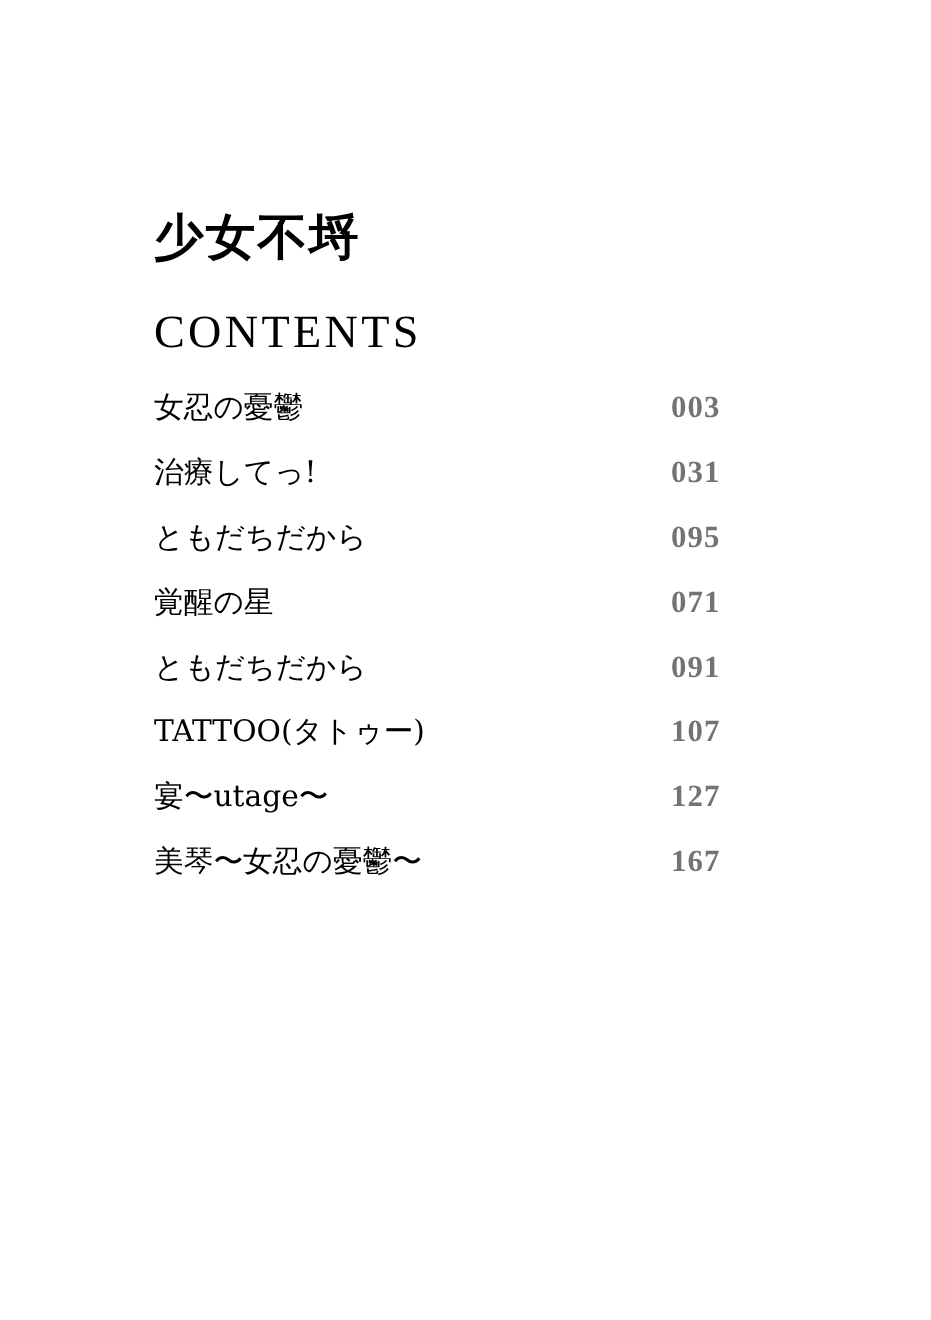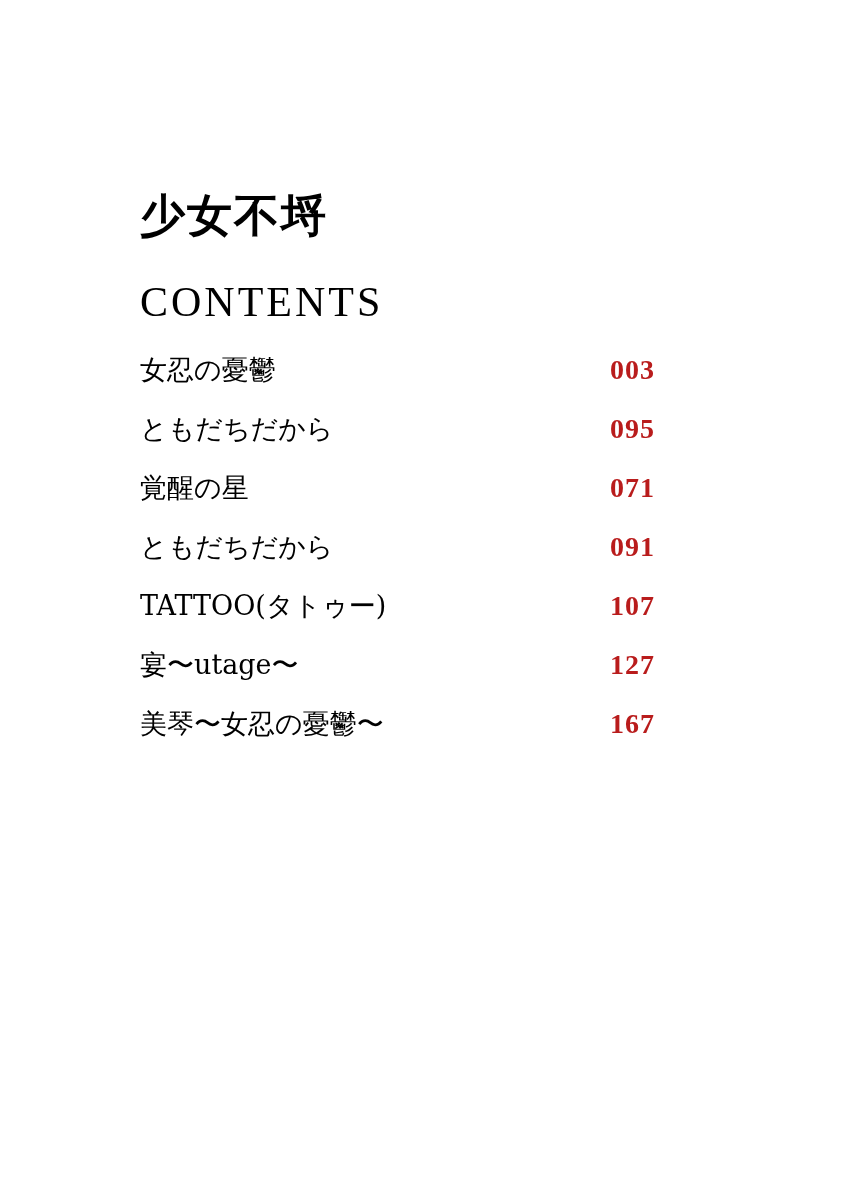--- a/index.html
+++ b/index.html
@@ -68,41 +68,45 @@
     width: 470px;
     color: #000000;
   }
   .toc-page {
     font-family: "Liberation Serif", "DejaVu Serif", serif;
     font-size: 28px;
     font-weight: bold;
     letter-spacing: 1px;
     flex: 0 0 auto;
     text-align: left;
-    color: #b91c1c;
+    color: #737373;
   }
 </style>
 </head>
 <body>
 
 <div class="page">
   <div class="content-block">
 
     <h1 class="book-title">少女不埒</h1>
 
     <h2 class="contents-heading">CONTENTS</h2>
 
     <ul class="toc">
 
       <li class="toc-entry">
         <span class="toc-title">女忍の憂鬱</span>
         <span class="toc-page">003</span>
       </li>
 
 
+      <li class="toc-entry">
+        <span class="toc-title">治療してっ!</span>
+        <span class="toc-page">031</span>
+      </li>
 
       <li class="toc-entry">
         <span class="toc-title">ともだちだから</span>
         <span class="toc-page">095</span>
       </li>
 
       <li class="toc-entry">
         <span class="toc-title">覚醒の星</span>
         <span class="toc-page">071</span>
       </li>

